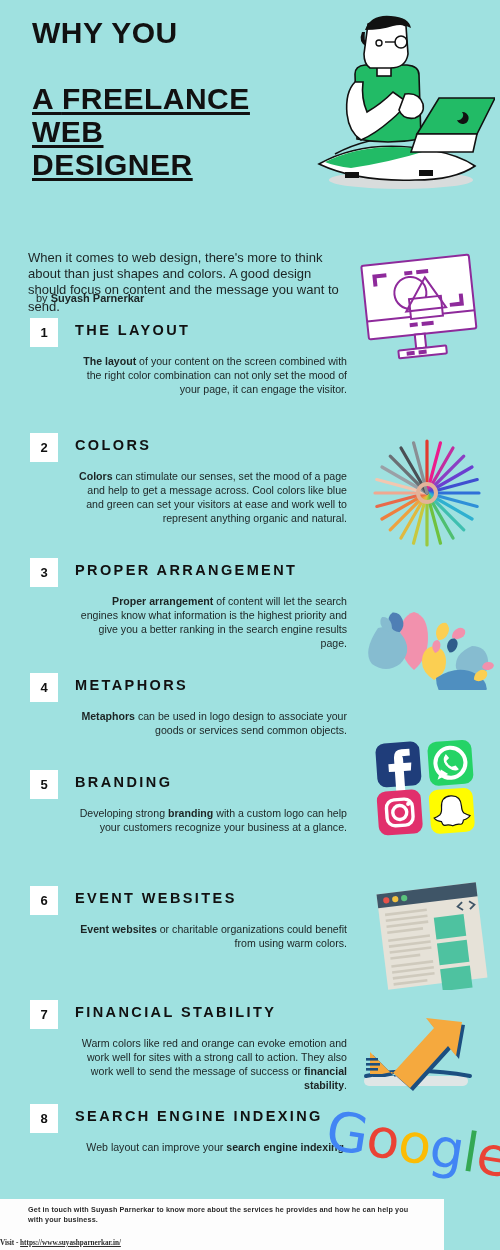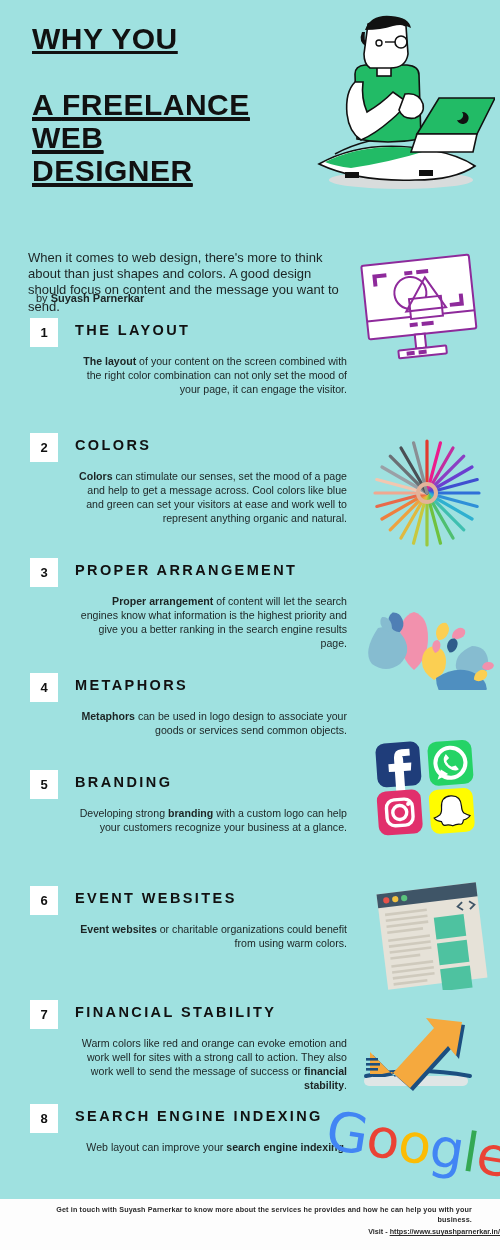--- a/index.html
+++ b/index.html
@@ -13,29 +13,28 @@
     position:relative;
     width:500px;height:1250px;
     background:#9fe1e0;
     overflow:hidden;
   }
   
   #header{
     position:absolute;left:0;top:0;width:500px;height:210px;
   }
   #headline{
-    position:absolute;left:32px;top:22px;width:270px;
+    position:absolute;left:32px;top:16px;width:270px;
     font-family:"Liberation Sans", sans-serif;
     font-weight:bold;
     font-size:30px;
     line-height:33px;
     letter-spacing:0.5px;
     color:#111111;
     text-transform:uppercase;
-    text-decoration:underline;
   }
   #headline .ul{
     text-decoration:underline;
     text-decoration-thickness:3px;
     text-underline-offset:3px;
   }
   
   #hero-illu{position:absolute;left:305px;top:12px;width:190px;height:190px;}
   
   #intro{
@@ -70,35 +69,35 @@
   }
   .sbody{
     position:absolute;left:75px;top:36px;width:272px;
     font-size:10.6px;line-height:14px;color:#1c2424;text-align:right;
   }
   .sbody b{font-weight:bold;}
   
   .illu{position:absolute;}
   
   #footer{
-    position:absolute;left:0;top:1196px;width:500px;height:54px;
+    position:absolute;left:0;top:1196px;width:444px;height:54px;
     background:#fdfdfd;
-    text-align:right;
+    text-align:left;
   }
   #footer .f1{
     display:block;
     padding:0 28px;
     margin-top:9px;
     font-size:7.2px;line-height:10px;font-weight:bold;
     color:#2b2b2b;
     letter-spacing:0.15px;
   }
   #footer .f2{
-    display:block;margin-top:2px;
-    font-size:7.2px;font-weight:bold;color:#2b2b2b;
+    display:block;margin-top:14px;
+    font-size:7.2px;font-weight:bold;color:#2b2b2b;font-family:Liberation Serif, serif;
   }
   #footer .f2 a{color:#2b2b2b;text-decoration:underline;}
   .topbar{position:absolute;left:0;top:0;width:500px;height:3px;background:#9fe1e0;}
 </style>
 </head>
 <body>
 
 <div id="page">
 
   <div id="header">

